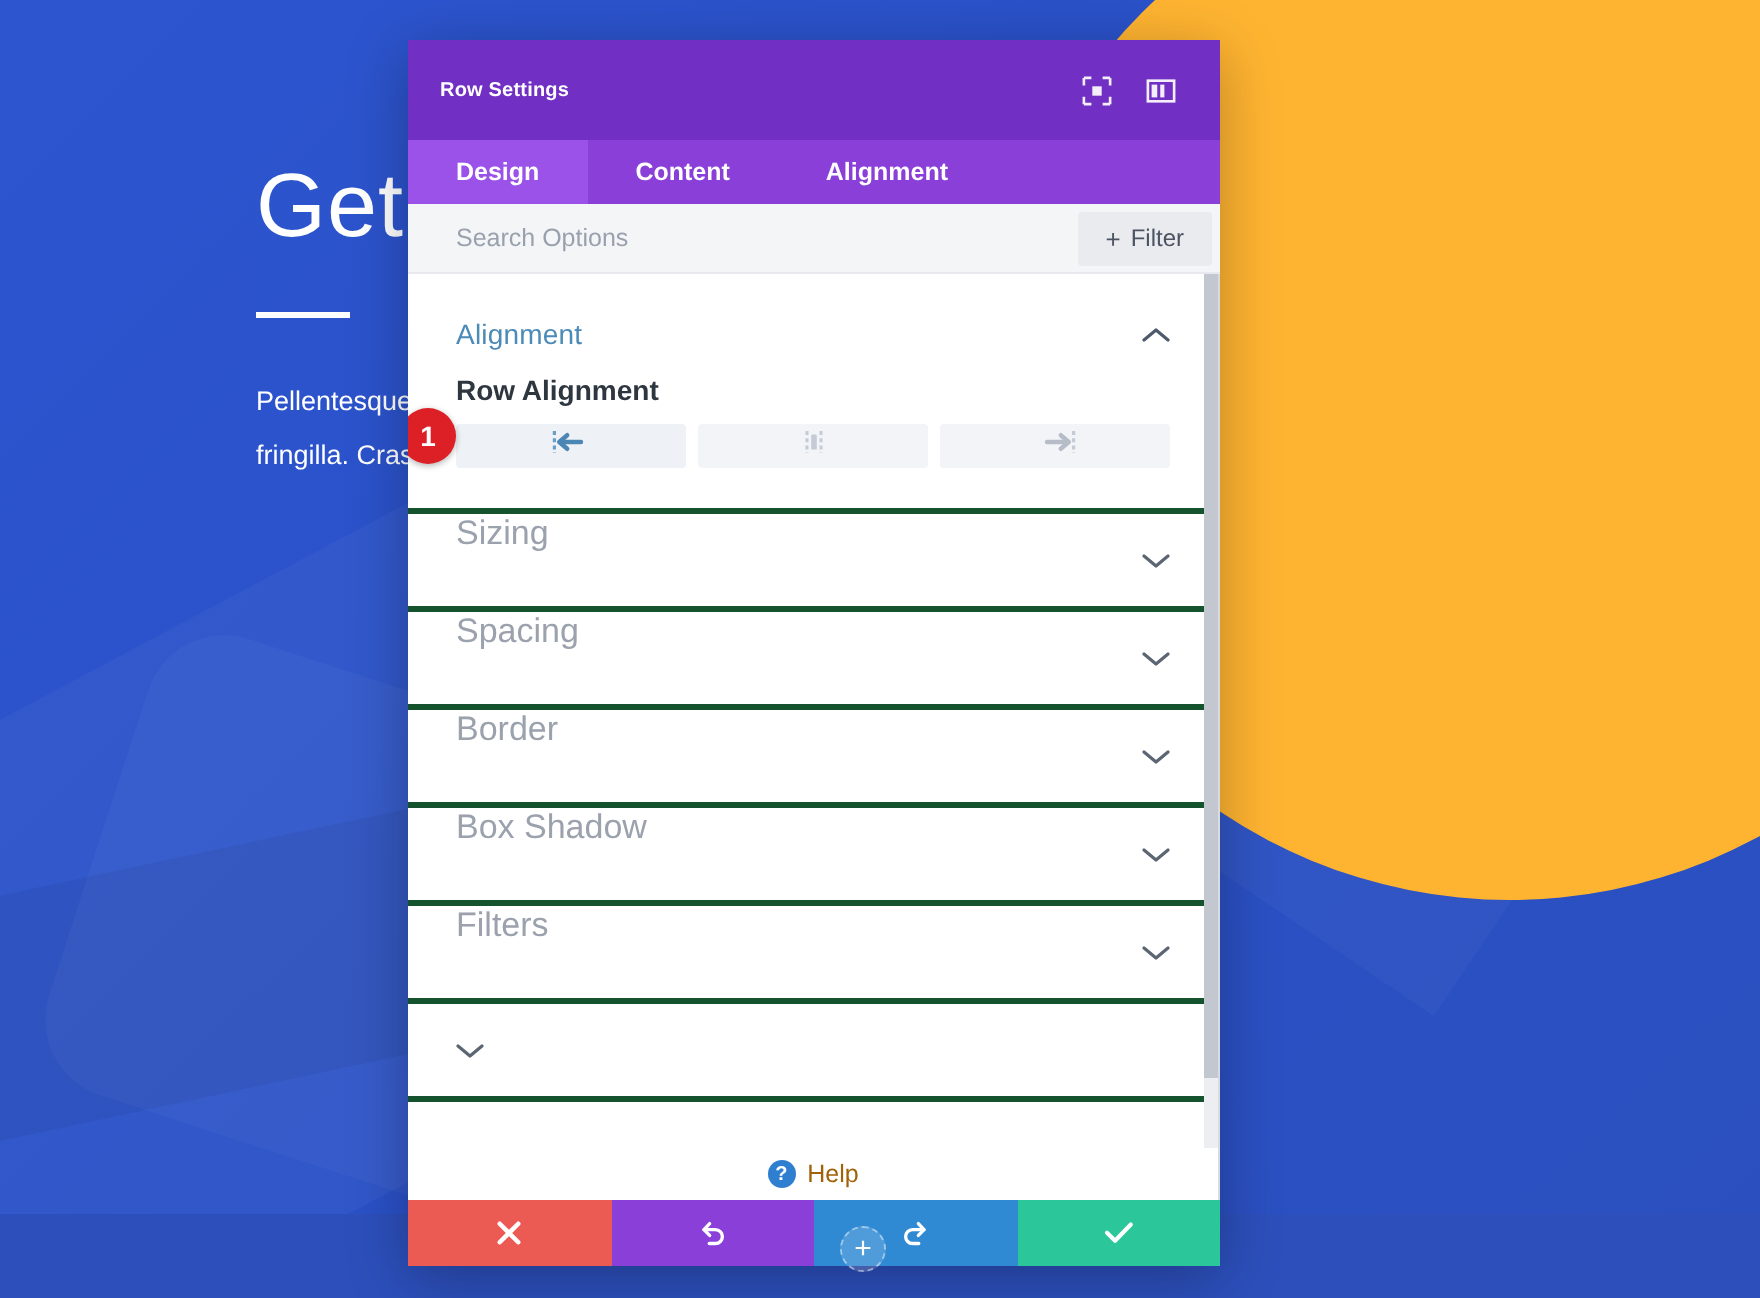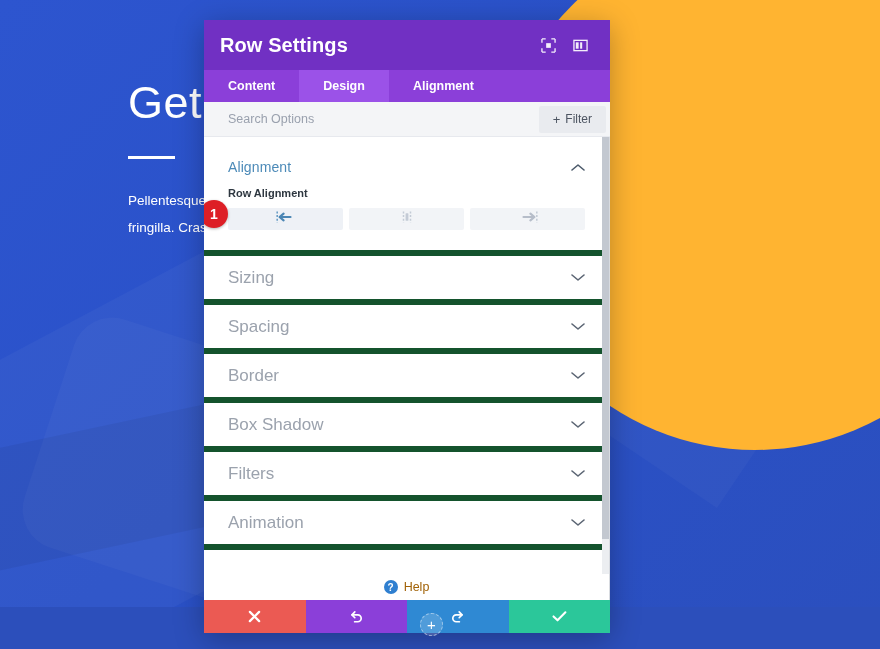--- a/index.html
+++ b/index.html
@@ -108,21 +108,21 @@
   .modal-header {
     height: 50px;
     background: #7130c3;
     display: flex;
     align-items: center;
     padding: 0 16px;
     box-sizing: border-box;
   }
   .modal-title {
     color: #ffffff;
-    font-size: 20px;
+    font-size: 10px;
     font-weight: bold;
     flex: 1;
     letter-spacing: 0.1px;
   }
   .hdr-icon {
     width: 28px;
     height: 28px;
     display: flex;
     align-items: center;
     justify-content: center;
@@ -223,21 +223,21 @@
     flex: 1;
     letter-spacing: 0.1px;
   }
   .chev { color: #5b6573; display: flex; align-items: center; }
   .chev-open { color: #4c5a6b; }
 
   .field {
     padding: 6px 24px 20px 24px;
   }
   .field-label {
-    font-size: 11px;
+    font-size: 14px;
     font-weight: bold;
     color: #2e3740;
     margin-bottom: 9px;
   }
   .align-row {
     display: flex;
     gap: 6px;
     position: relative;
   }
   .align-btn {
@@ -266,23 +266,22 @@
     display: flex;
     align-items: center;
     justify-content: center;
     box-shadow: 0 1px 3px rgba(0,0,0,0.3);
     z-index: 5;
   }
 
   
   .sec-row {
     height: 49px;
-    border-top: 6px solid #14532d;
-    display: flex;
-    align-items: center;
+    border-top: 3px solid #14532d;
+    display: flex;
     padding: 0 24px;
     cursor: pointer;
     box-sizing: border-box;
   }
   .sec-row-title {
     flex: 1;
     color: #9ba2ad;
     font-size: 17px;
     font-weight: 400;
   }
@@ -381,22 +380,22 @@
     <div class="hdr-icon">
       <svg width="15" height="15" viewBox="0 0 16 16">
         <rect x="1" y="2.5" width="14" height="11" stroke="#ffffff" stroke-width="1.4" fill="none"></rect>
         <rect x="3" y="4.6" width="3" height="6.8" fill="#ffffff"></rect>
         <rect x="7.6" y="4.6" width="2.2" height="6.8" fill="#ffffff"></rect>
       </svg>
     </div>
   </div>
 
   <div class="tabs">
+    <div class="tab active">Design</div>
     <div class="tab">Content</div>
-    <div class="tab active">Design</div>
     <div class="tab">Alignment</div>
   </div>
 
   <div class="searchbar">
     <input class="search-input" type="text" placeholder="Search Options" style="">
     <div class="filter-btn">
       <span class="filter-plus">+</span>
       <span>Filter</span>
     </div>
   </div>
@@ -489,21 +488,20 @@
     <div class="sec-row">
       <div class="sec-row-title">Filters</div>
       <div class="chev">
         <svg width="14" height="9" viewBox="0 0 14 9">
             <path d="M1 2l6 5 6-5" stroke="#5b6573" stroke-width="1.6" fill="none" stroke-linecap="round" stroke-linejoin="round"></path>
           </svg>
       </div>
     </div>
 
     <div class="sec-row">
-      <div class="sec-row-title">Animation</div>
       <div class="chev">
         <svg width="14" height="9" viewBox="0 0 14 9">
             <path d="M1 2l6 5 6-5" stroke="#5b6573" stroke-width="1.6" fill="none" stroke-linecap="round" stroke-linejoin="round"></path>
           </svg>
       </div>
     </div>
 
     <div class="sec-row"></div>
 
     <div class="scroll-track">

